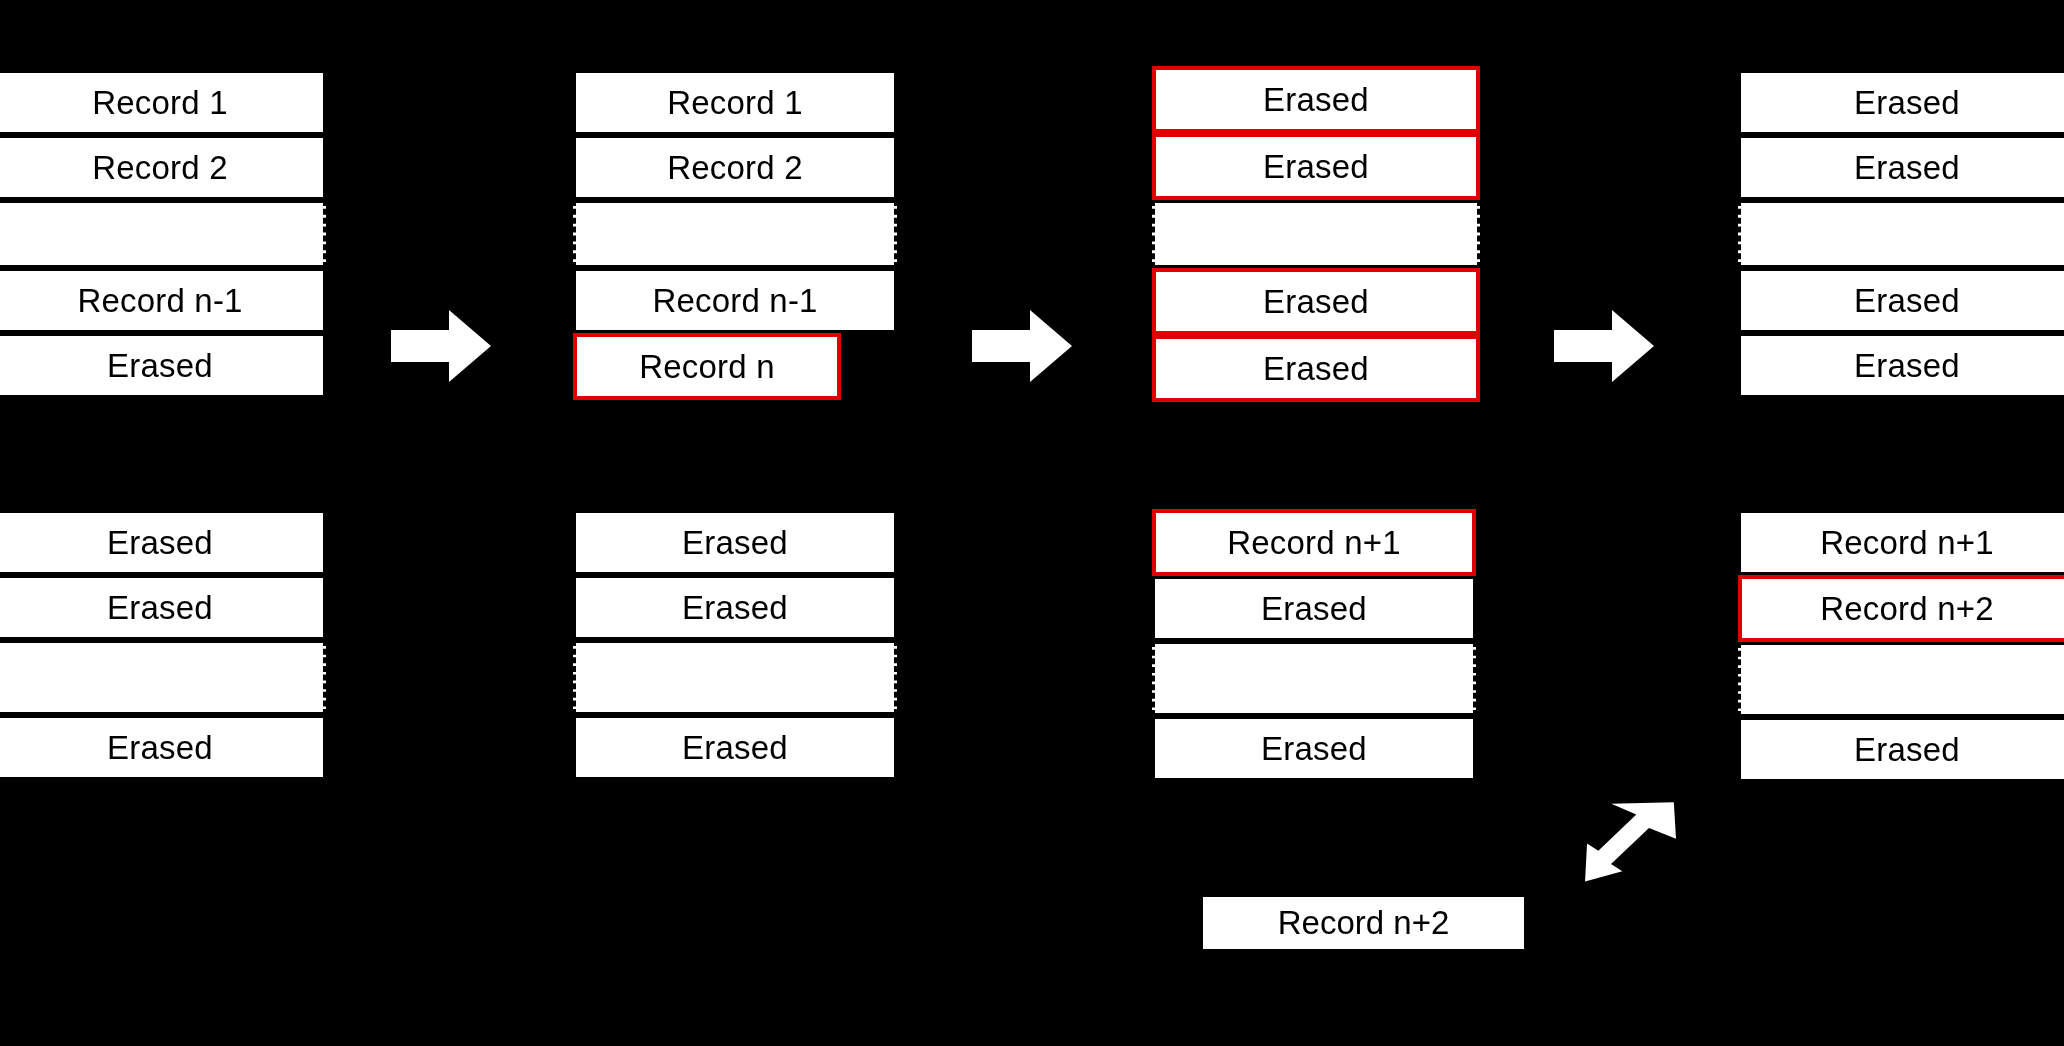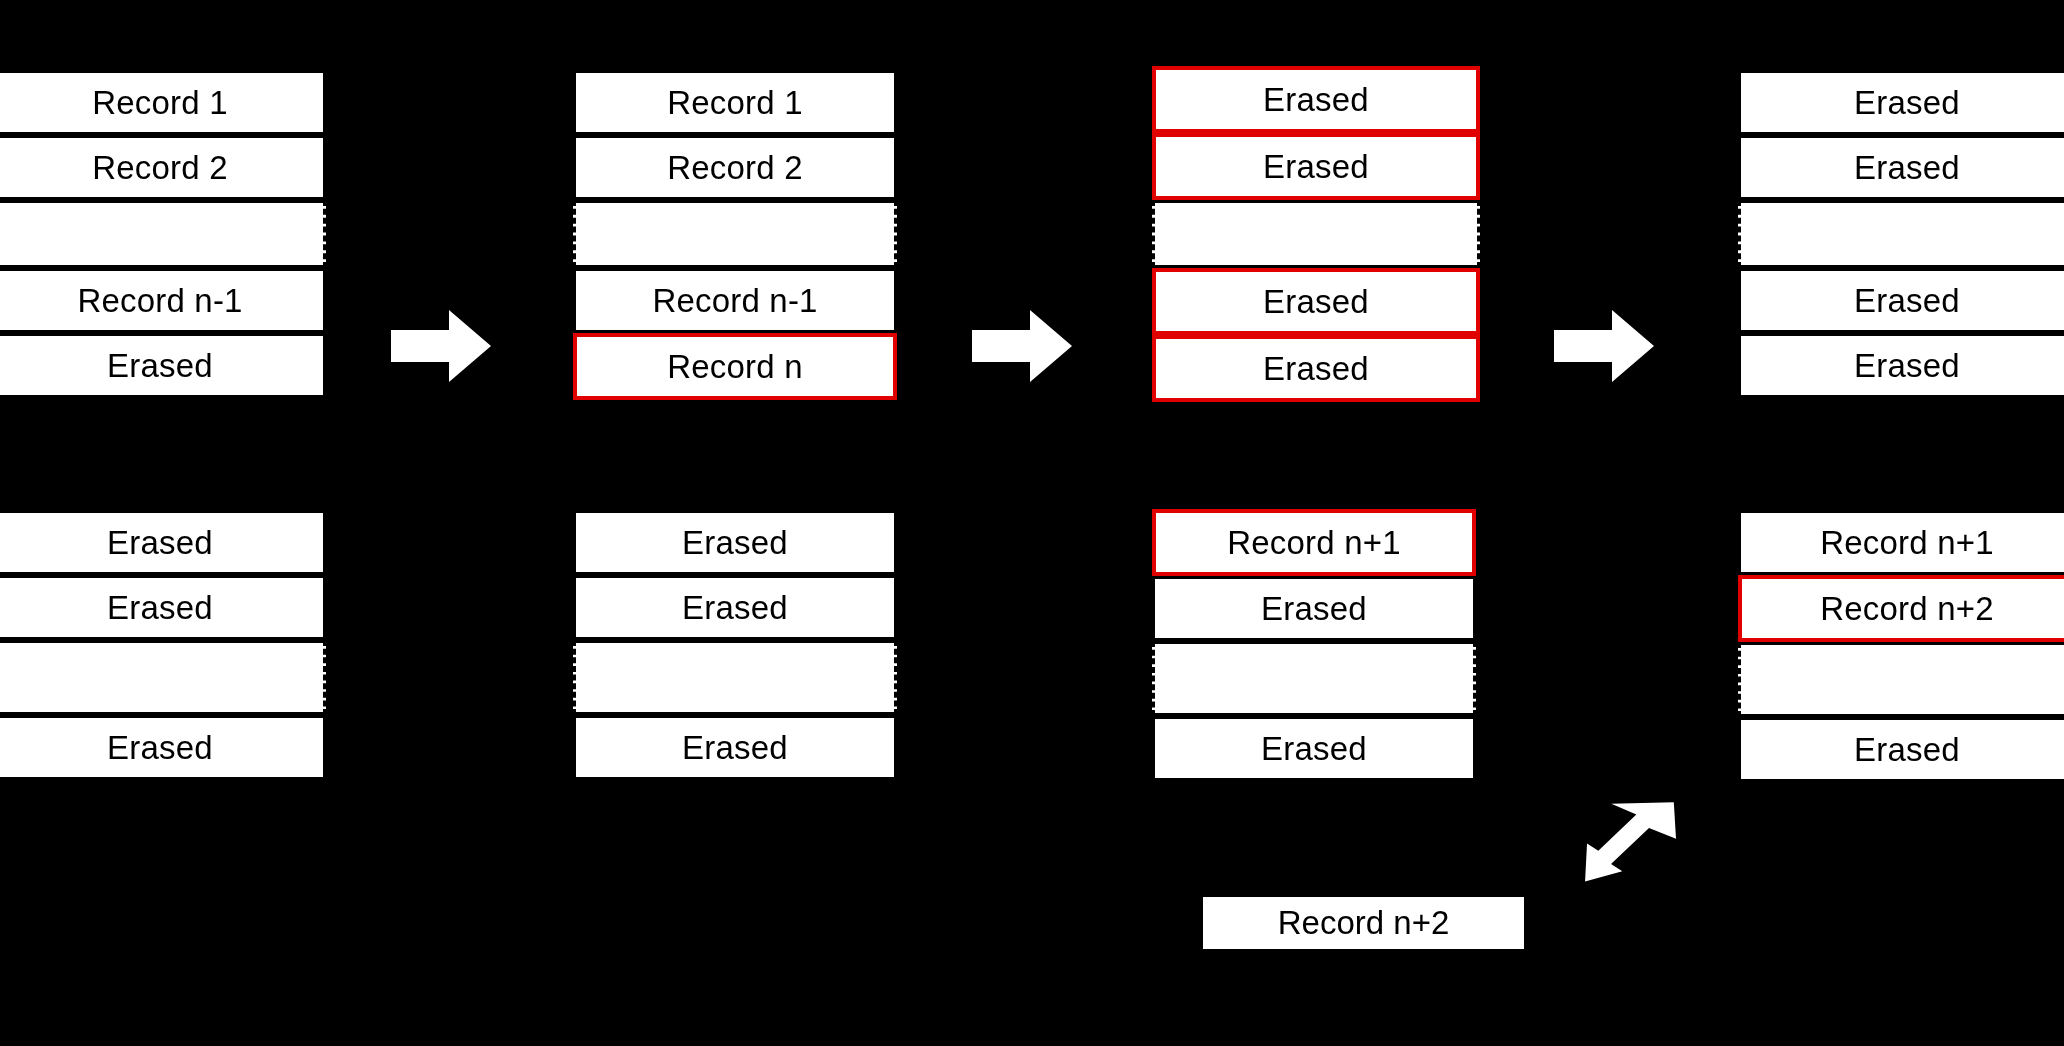--- a/index.html
+++ b/index.html
@@ -96,21 +96,21 @@
     <svg viewBox="0 0 100 72" xmlns="http://www.w3.org/2000/svg">
       <polygon points="0,20 58,20 58,0 100,36 58,72 58,52 0,52" fill="#ffffff"></polygon>
     </svg>
   </div>
 
   <div class="block" style="left:573px; top:70px; width:324px; height:262px;">
     <div class="cell solid" style="top:0px;   width:324px; height:65px;">Record 1</div>
     <div class="cell solid" style="top:65px;  width:324px; height:65px;">Record 2</div>
     <div class="cell break" style="top:130px; width:324px; height:68px;"></div>
     <div class="cell solid" style="top:198px; width:324px; height:65px;">Record n-1</div>
-    <div class="cell solid-red" style="top:263px; width:324px; height:67px;">Record n</div>
+    <div class="cell solid-red" style="top:263px; width:268px; height:67px;">Record n</div>
   </div>
 
   <div class="arrow-right" style="left:972px; top:310px;">
     <svg viewBox="0 0 100 72" xmlns="http://www.w3.org/2000/svg">
       <polygon points="0,20 58,20 58,0 100,36 58,72 58,52 0,52" fill="#ffffff"></polygon>
     </svg>
   </div>
 
   <div class="block" style="left:1152px; top:66px; width:328px; height:270px;">
     <div class="cell solid-red" style="top:0px;   width:328px; height:67px;">Erased</div>

